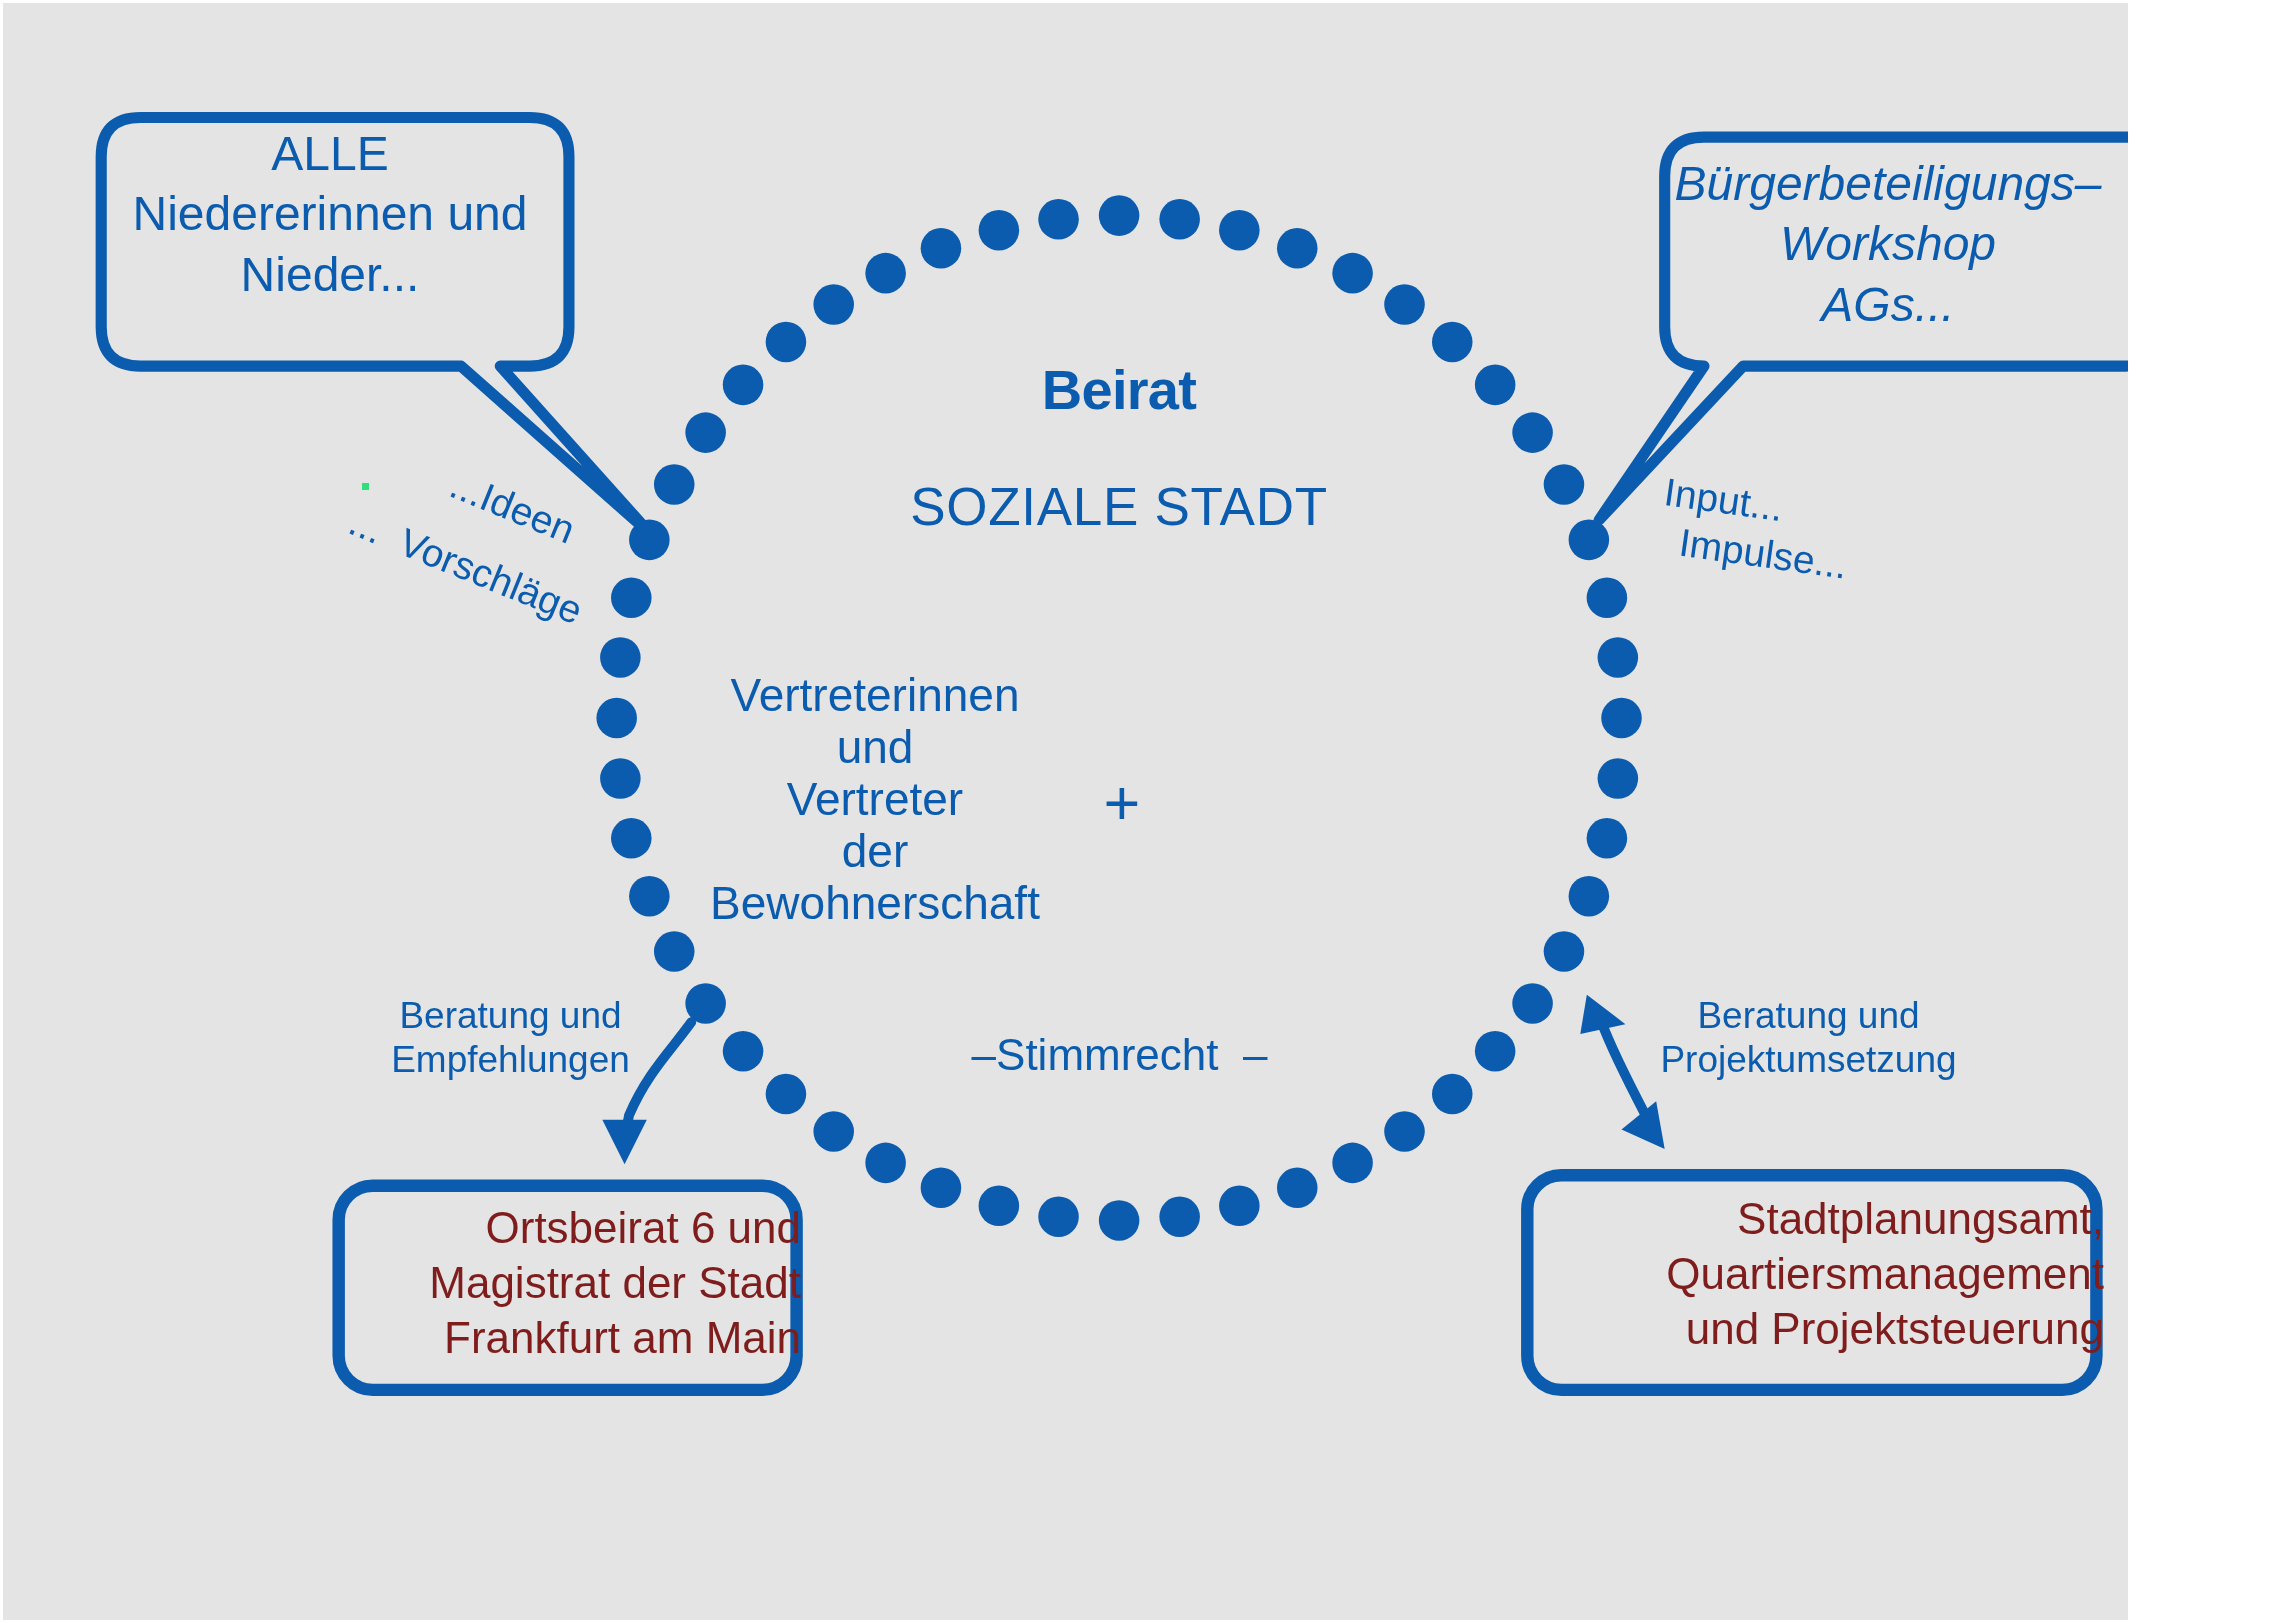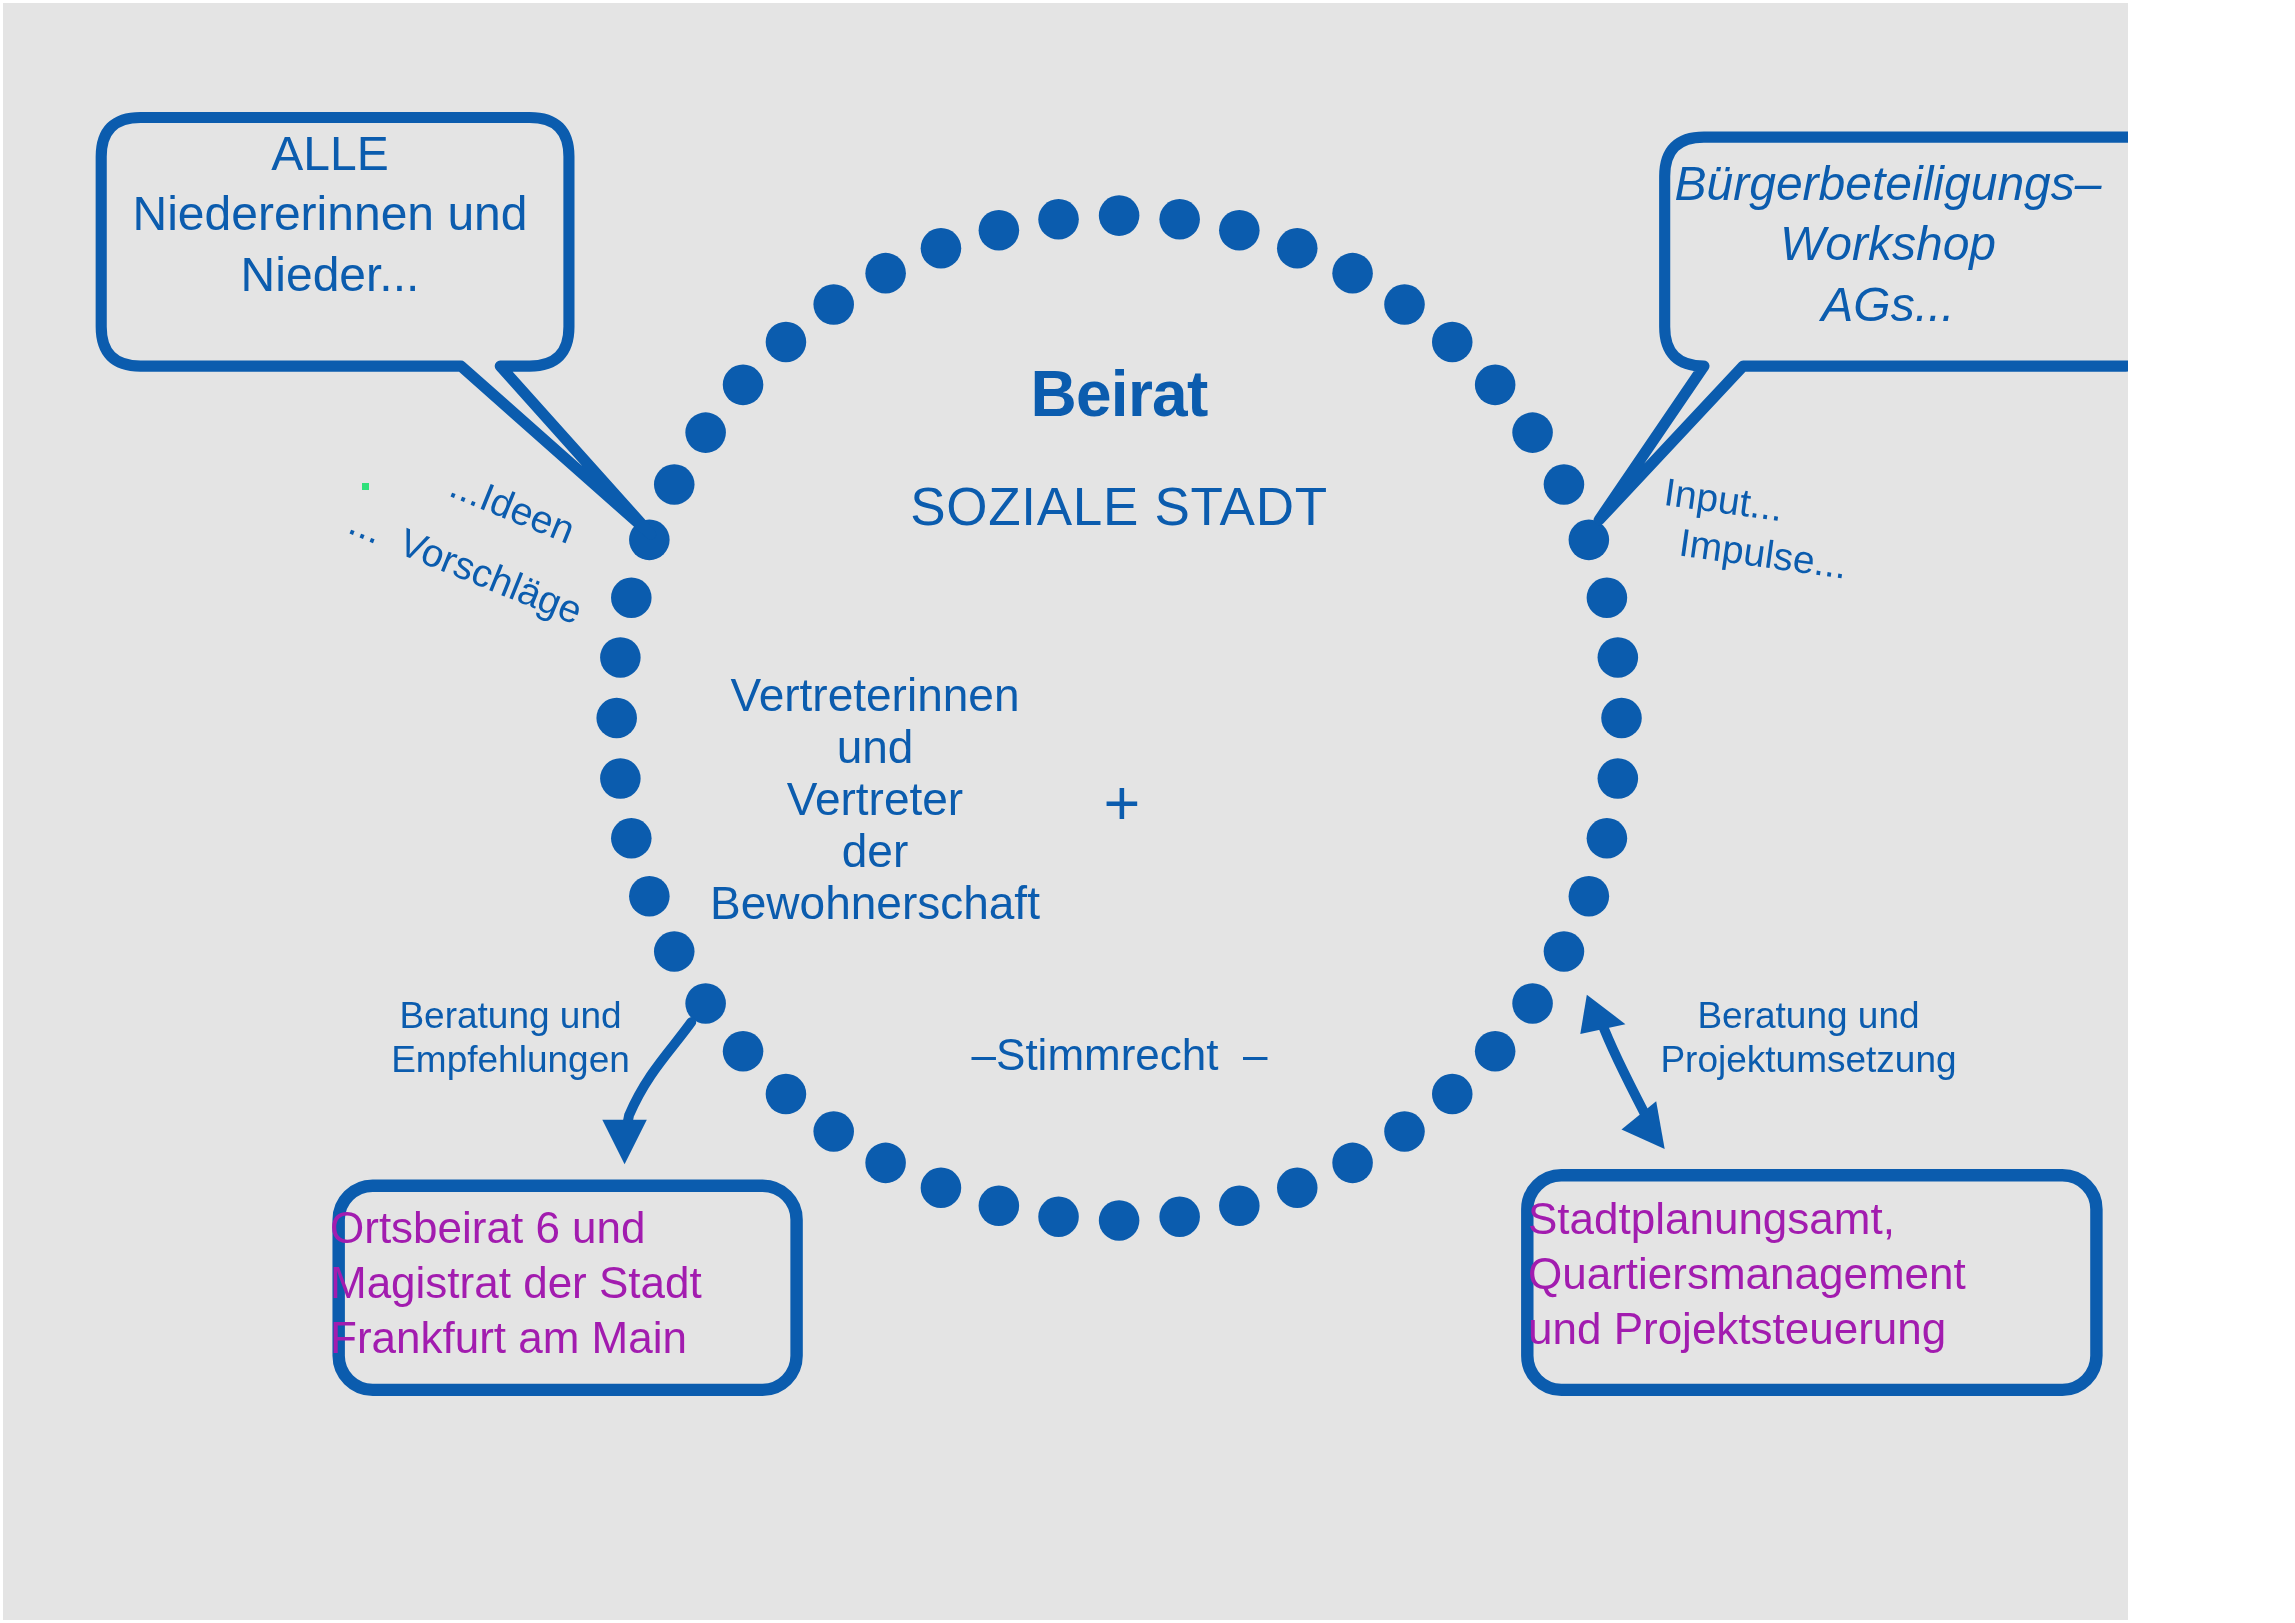--- a/index.html
+++ b/index.html
@@ -44,21 +44,21 @@
     font-size: 48px;
     line-height: 1.26;
     white-space: pre;
   }
   #bubble-tl-text { left: 98px; top: 121px; width: 458px; }
   #bubble-tr-text { left: 1656px; top: 151px; width: 458px; font-style: italic; }
 
   
   #beirat-title {
     left: 789px; top: 355px; width: 654px;
-    font-size: 64px;
+    font-size: 56px;
     font-weight: 700;
     letter-spacing: -0.7px;
   }
   #beirat-sub1 {
     left: 789px; top: 474px; width: 654px;
     font-size: 53px;
     letter-spacing: 0.7px;
   }
   #beirat-sub2 {
     left: 789px; top: 550px; width: 654px;
@@ -120,22 +120,22 @@
   }
   #annot-beratung-right {
     left: 1642px; top: 991px; width: 327px;
     font-size: 37px; line-height: 1.2;
     text-align: center;
   }
 
   
   .boxtext {
     position: absolute;
-    color: #a21caf;
-    text-align: left;
+    color: #7f1d1d;
+    text-align: right;
     font-size: 44px;
     line-height: 1.25;
     white-space: pre;
   }
   #box-bl-text { left: 327px; top: 1197px; width: 471px; }
   #box-br-text { left: 1525px; top: 1188px; width: 576px; }
 
   .green-dot {
     position: absolute;
     left: 359px; top: 480px;

